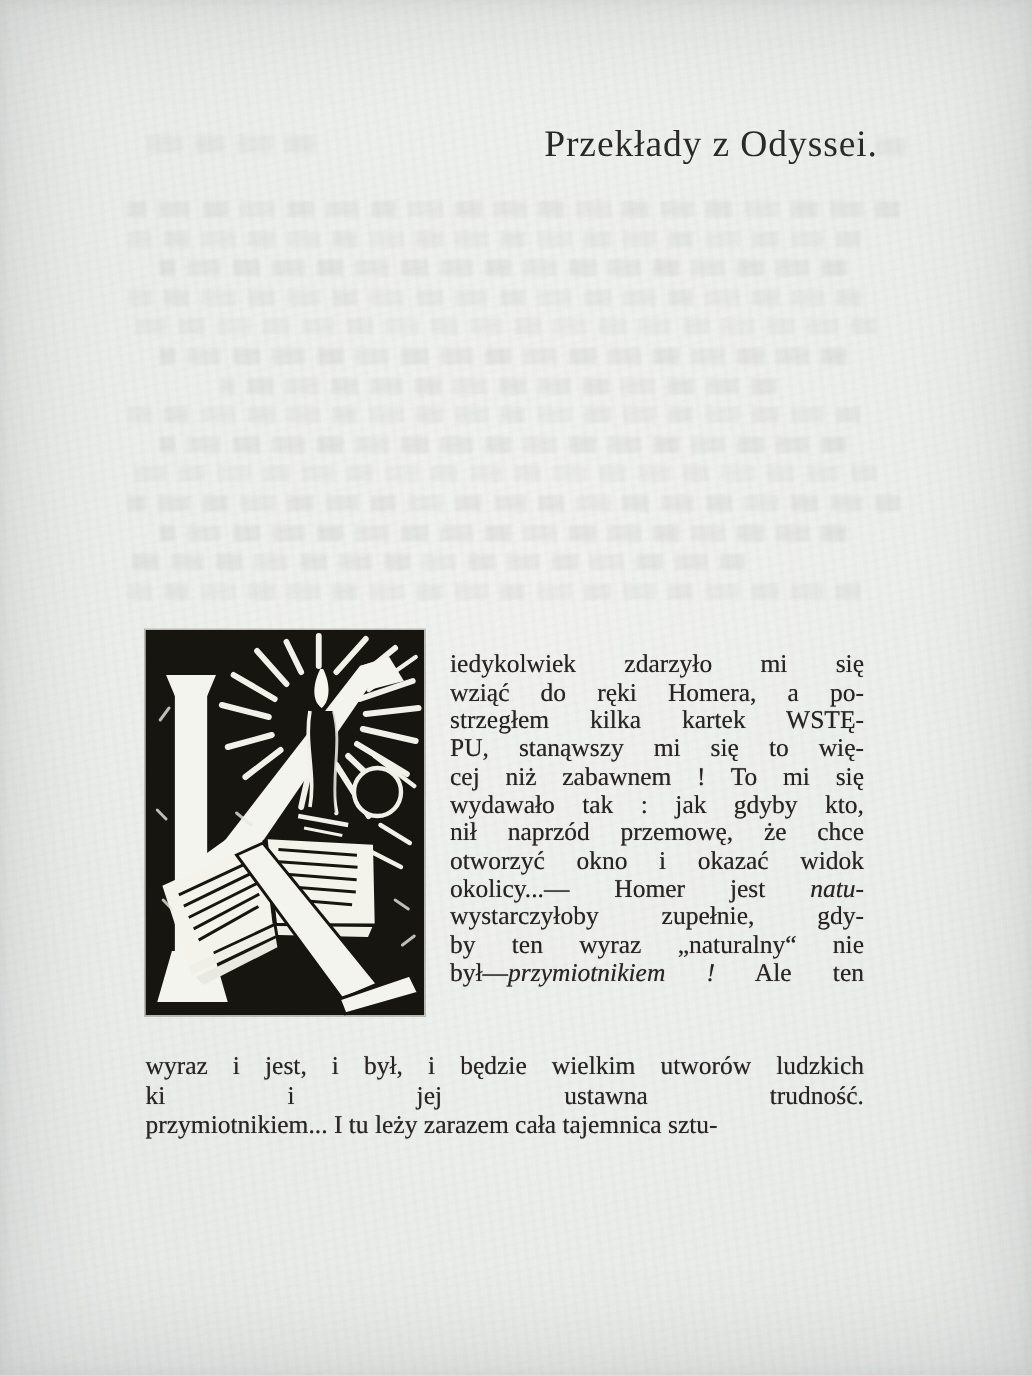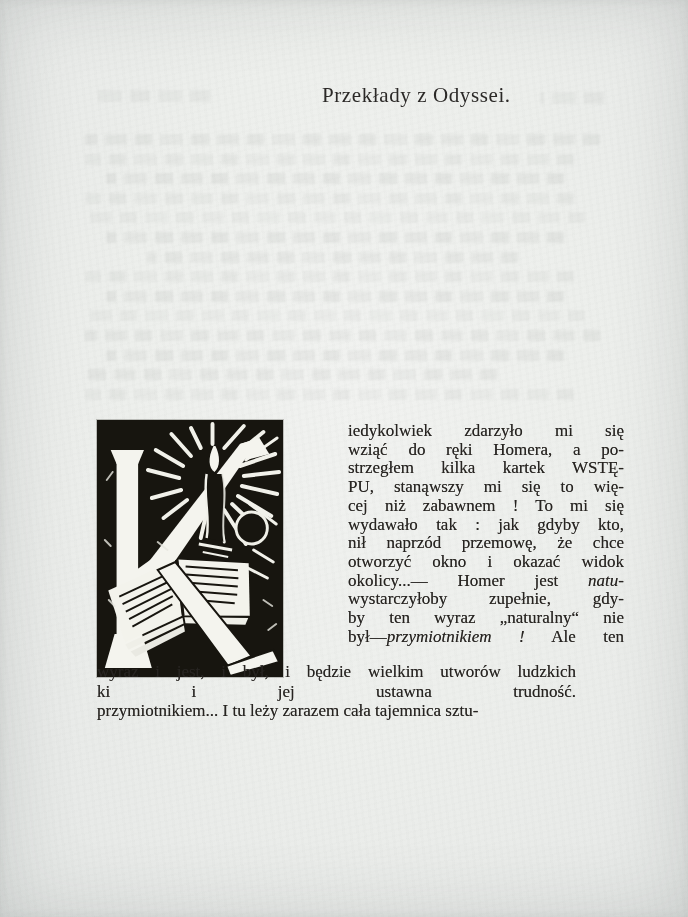--- a/index.html
+++ b/index.html
@@ -13,22 +13,22 @@
     background:radial-gradient(ellipse at 52% 42%, #f1f2f0 0%, #edefec 45%, #e8eae8 78%, #e2e5e3 100%);
     box-shadow:inset 0 0 70px rgba(110,116,112,0.22), inset 0 0 10px rgba(130,136,130,0.12);
   }
   .grain{
     position:absolute;inset:0;pointer-events:none;
     background:
       repeating-linear-gradient(83deg, rgba(90,95,90,0.015) 0 3px, transparent 3px 7px),
       repeating-linear-gradient(-13deg, rgba(90,95,90,0.012) 0 2px, transparent 2px 6px);
   }
   .running-header{
-    position:absolute;left:322px;top:83px;width:240px;
-    font-size:21px;color:#2b2927;letter-spacing:0.6px;white-space:nowrap;
+    position:absolute;left:354px;top:83px;width:240px;
+    font-size:25px;color:#2b2927;letter-spacing:0.6px;white-space:nowrap;text-align:center;
   }
   
   .ghost-block{position:absolute;left:85px;top:134px;width:515px;}
   .ghost-row{
     height:11px;margin-bottom:8.6px;
     background:repeating-linear-gradient(90deg,
       rgba(74,78,74,0.55) 0 17px, transparent 17px 25px,
       rgba(74,78,74,0.45) 25px 47px, transparent 47px 55px,
       rgba(74,78,74,0.52) 55px 73px, transparent 73px 81px,
       rgba(74,78,74,0.40) 81px 104px, transparent 104px 112px);
@@ -48,27 +48,26 @@
   .ghost-frag.a{left:92px;top:90px;width:118px;}
   .ghost-frag.b{left:540px;top:92px;width:64px;}
   
   .woodcut{
     position:absolute;left:97px;top:420px;width:186px;height:257px;
     box-shadow:0 0 0 1px rgba(40,38,32,0.25);
   }
   .woodcut svg{display:block;width:100%;height:100%;}
   
   .column-block{
-    position:absolute;left:300px;top:422px;width:276px;
+    position:absolute;left:300px;top:434px;width:276px;
     font-size:17px;line-height:18.7px;color:#272421;
     text-shadow:0 0 0.5px rgba(39,36,33,0.6);
-    margin-left:48px;
   }
   .full-block{
-    position:absolute;left:97px;top:662px;width:479px;
+    position:absolute;left:97px;top:701px;width:479px;
     font-size:17px;line-height:19.6px;color:#272421;
     text-shadow:0 0 0.5px rgba(39,36,33,0.6);
   }
   .tline{text-align:justify;text-align-last:justify;white-space:normal;}
   .full-block .tline:last-child{text-align-last:left;}
   .it{font-style:italic;}
 </style>
 </head>
 <body>
 

